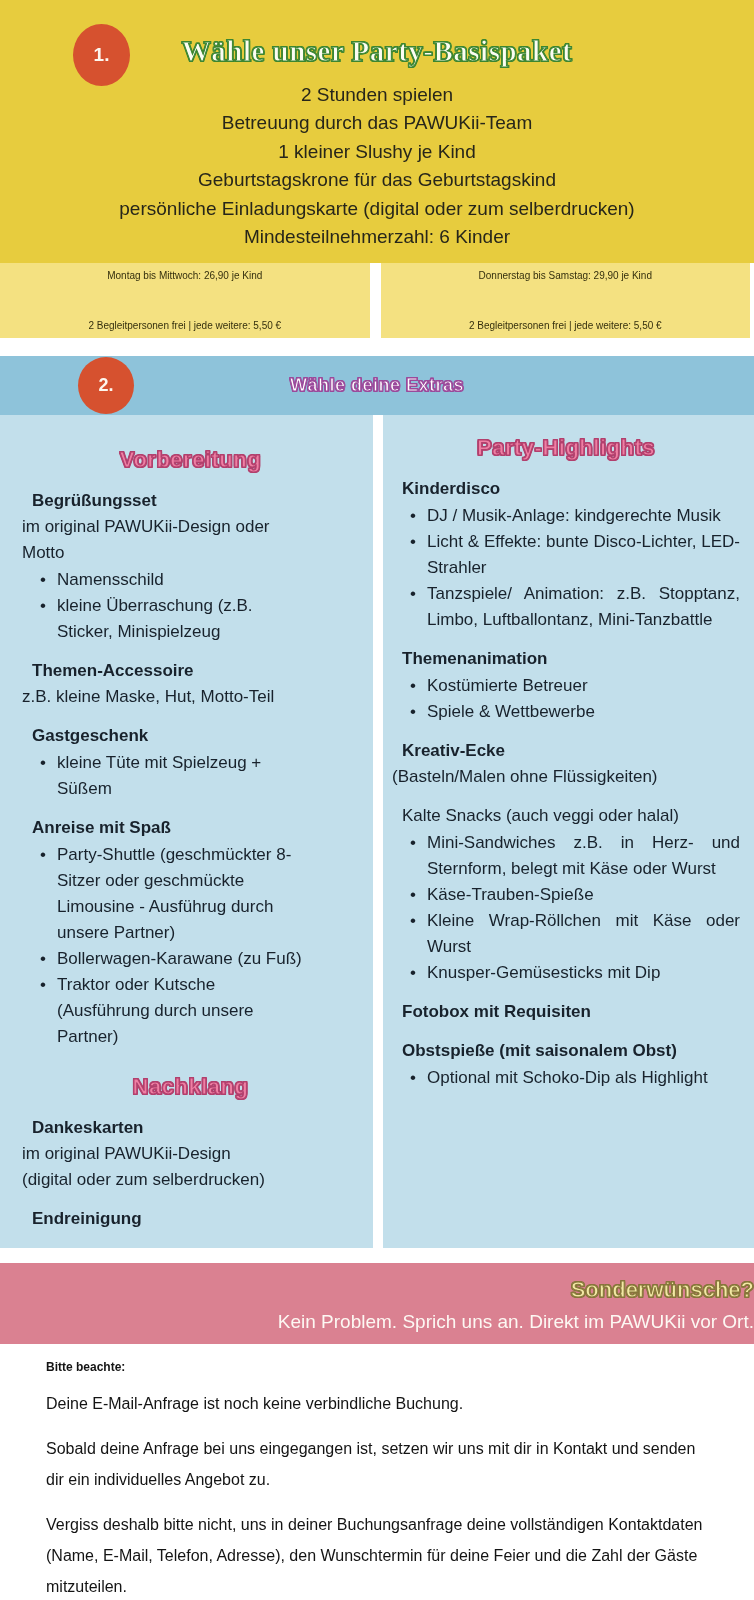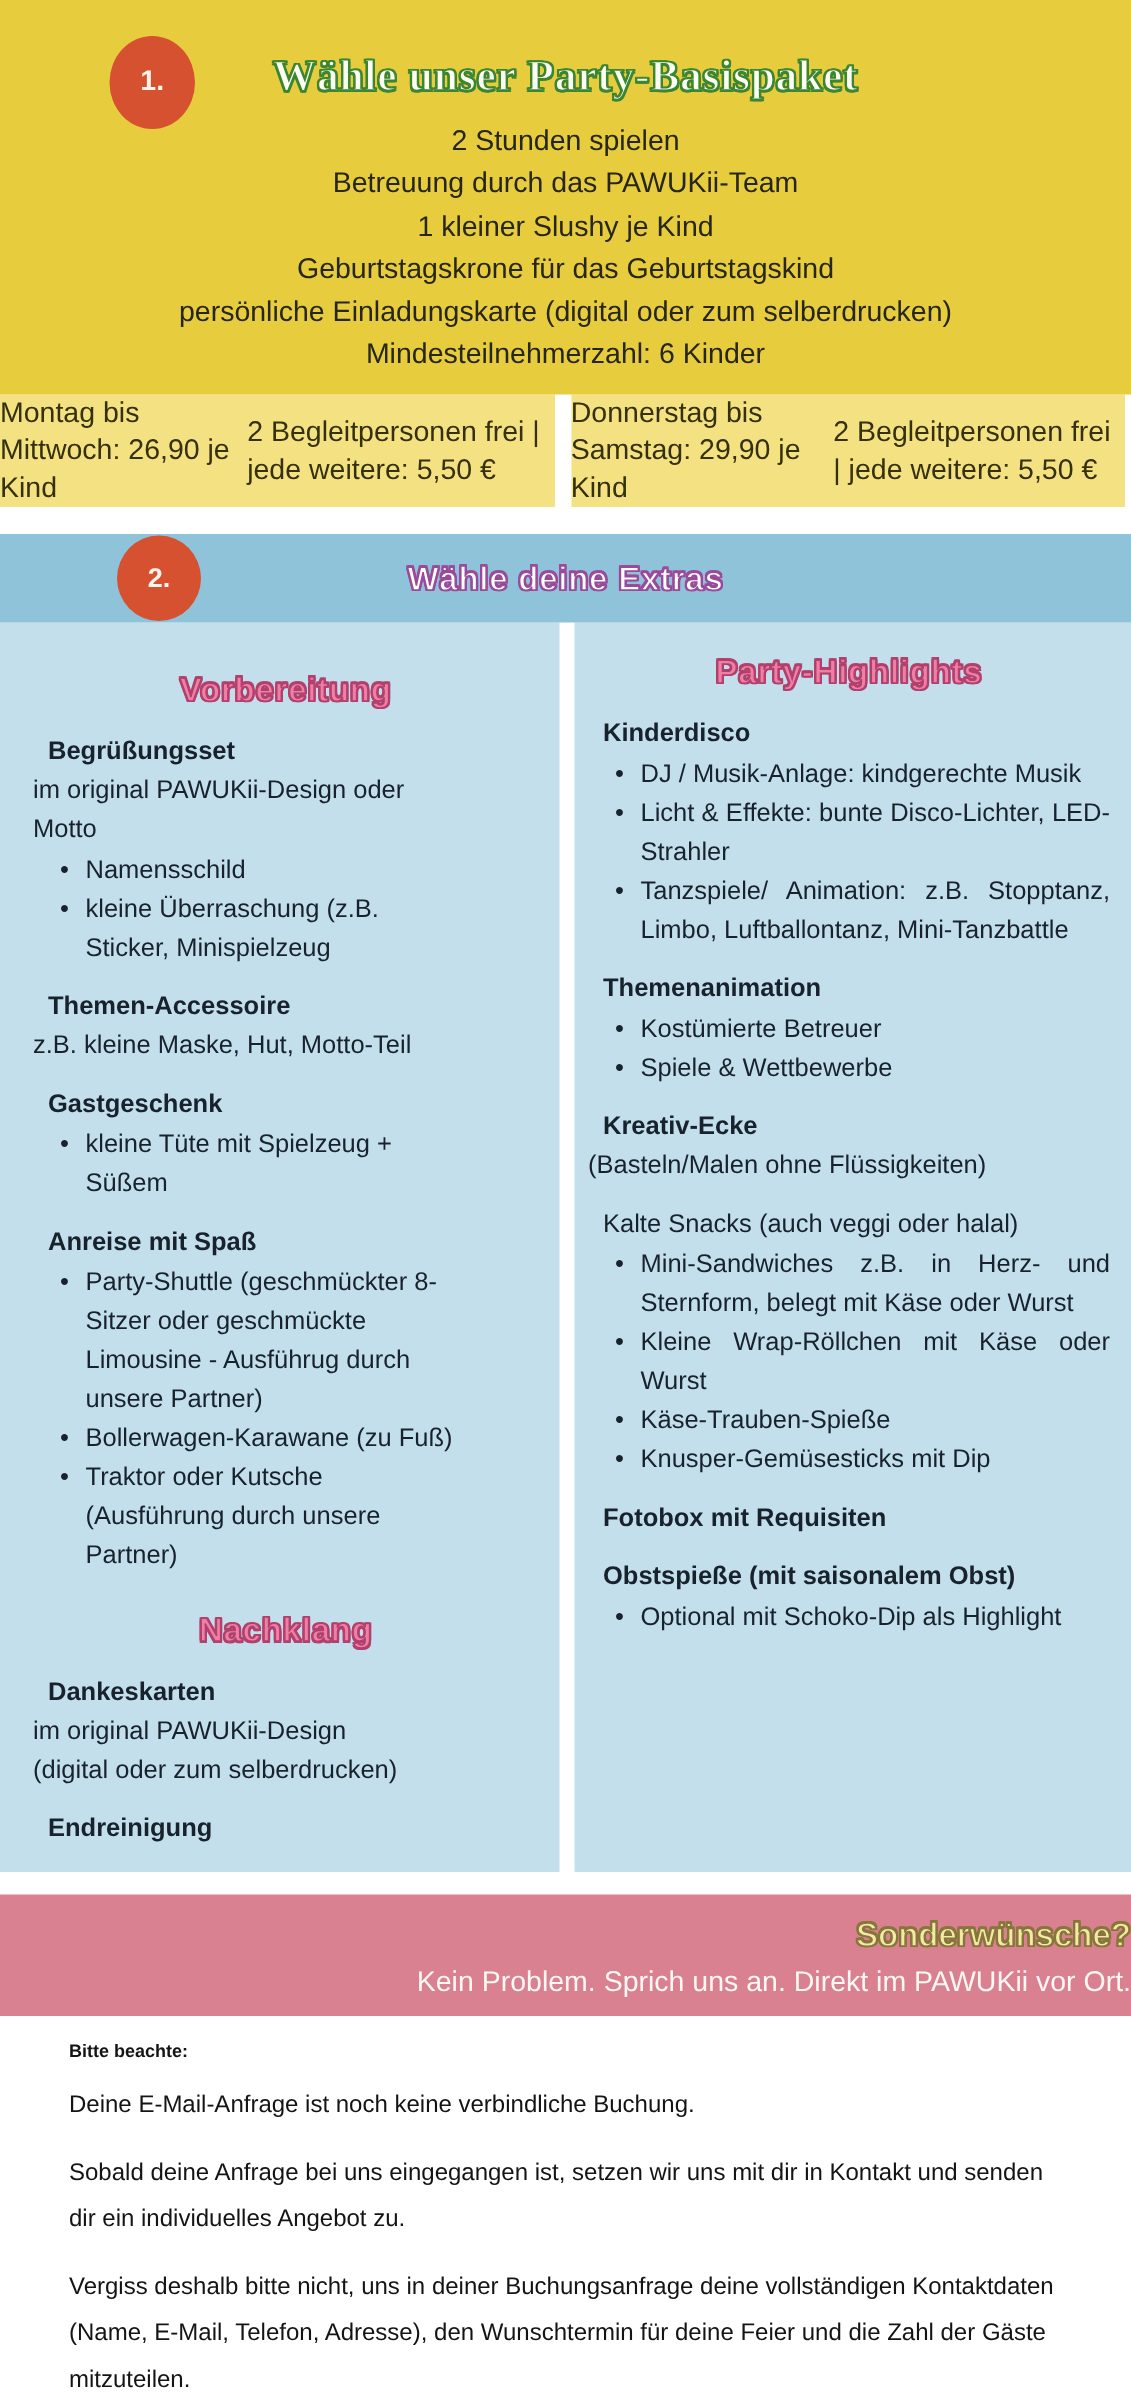--- a/index.html
+++ b/index.html
@@ -31,33 +31,33 @@
     color:#fcfdf3;--oc:var(--greenOutline,#3c8631);height:52px;line-height:52px;font-family:Liberation Serif, serif;
   }
   .basis-lines{margin-top:4px;text-align:center;color:#27261a;font-size:19px;}
   .basis-lines .line{line-height:28.4px;white-space:pre-line;}
   
   .pricing{
     height:75px;display:grid;grid-template-columns:1fr 1fr;column-gap:11px;
     background:#ffffff;padding-right:4px;
   }
   .price-card{
-    background:var(--yellowLight,#f4e181);display:flex;flex-direction:row;
-    align-items:center;justify-content:space-between;color:#35300e;font-size:19px;
+    background:var(--yellowLight,#f4e181);display:flex;flex-direction:column;
+    align-items:center;justify-content:space-between;color:#35300e;font-size:10px;
   }
   .price-card div{line-height:25px;}
   .gap-white{height:18px;background:#ffffff;}
   
   .extras-header{
     height:59px;background:var(--blue,#8ec3da);position:relative;
     display:flex;align-items:center;justify-content:center;
   }
   .badge-2{left:78px;top:1px;width:56px;height:57px;font-size:18px;}
   .extras-title{
-    font-size:22px;font-weight:bold;letter-spacing:.5px;color:#ffffff;
+    font-size:18px;font-weight:bold;letter-spacing:.5px;color:#ffffff;
     --oc:var(--purpleOutline,#9b4a9b);
   }
   
   .columns{
     display:grid;grid-template-columns:373px 1fr;column-gap:10px;background:#ffffff;
   }
   .col{
     background:var(--blueLight,#c2dfeb);min-height:787px;box-sizing:border-box;
     color:#18222c;font-size:17px;line-height:26px;
   }
@@ -195,22 +195,22 @@
         </ul>
       </div>
       <div class="block">
         <div class="block-title">Kreativ-Ecke</div>
         <div class="block-line">(Basteln/Malen ohne Flüssigkeiten)</div>
       </div>
       <div class="block">
         <div class="block-title plain">Kalte Snacks (auch veggi oder halal)</div>
         <ul class="bullets">
           <li>Mini-Sandwiches z.B. in Herz- und Sternform, belegt mit Käse oder Wurst</li>
+          <li>Käse-Trauben-Spieße</li>
           <li>Kleine Wrap-Röllchen mit Käse oder Wurst</li>
-          <li>Käse-Trauben-Spieße</li>
           <li>Knusper-Gemüsesticks mit Dip</li>
         </ul>
       </div>
       <div class="block">
         <div class="block-title">Fotobox mit Requisiten</div>
       </div>
       <div class="block">
         <div class="block-title">Obstspieße (mit saisonalem Obst)</div>
         <ul class="bullets">
           <li>Optional mit Schoko-Dip als Highlight</li>

